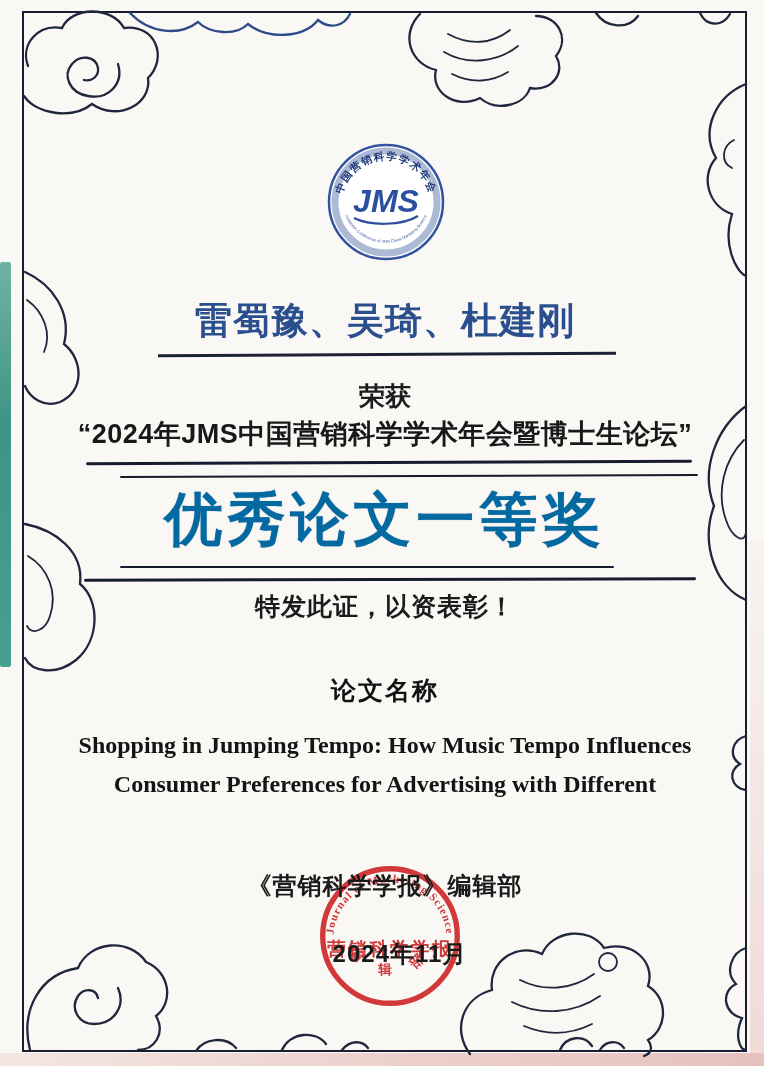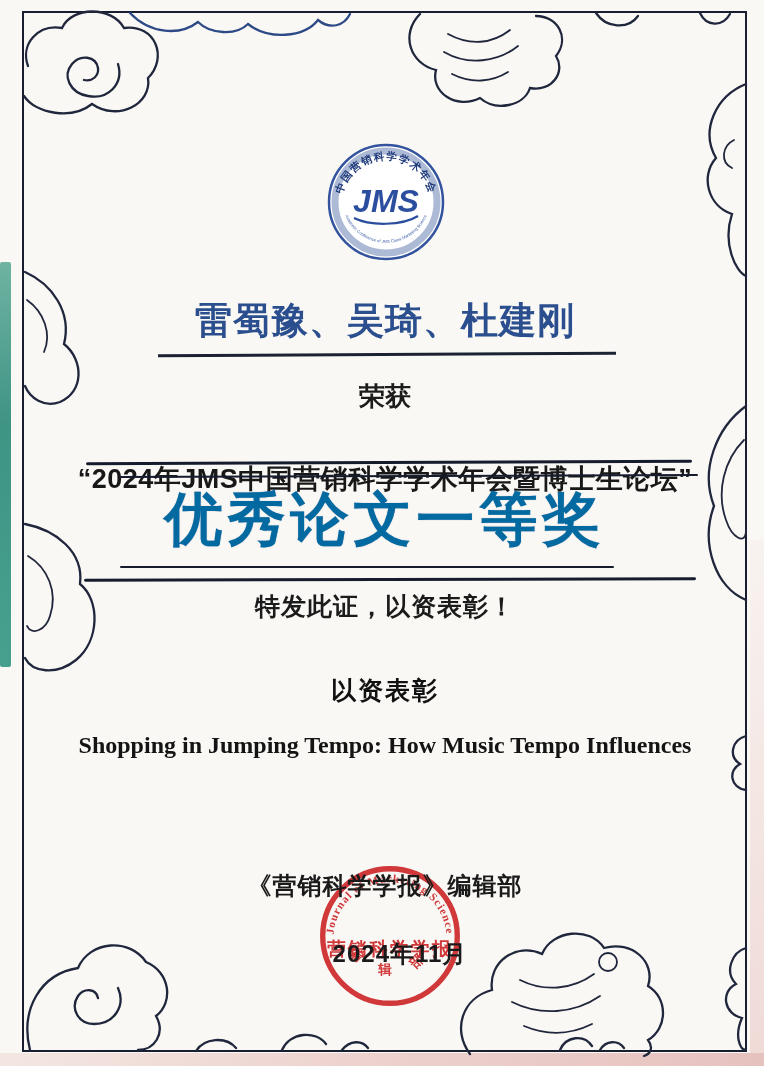--- a/index.html
+++ b/index.html
@@ -18,21 +18,21 @@
   #frame{
     position:absolute;left:22px;top:11px;width:725px;height:1041px;
     border:2.5px solid #181d30;box-sizing:border-box;
   }
   #clouds{position:absolute;left:0;top:0;width:764px;height:1066px;pointer-events:none;}
   .centered{position:absolute;left:22px;width:726px;text-align:center;}
   #recipients{top:296px;font-size:37px;font-weight:700;color:#2b4f8e;letter-spacing:1px;}
   #name-underline{position:absolute;left:158px;top:353px;width:458px;height:3px;
     background:#1c2133;transform:rotate(-0.3deg);}
   #award-verb{top:379px;font-size:26px;font-weight:700;color:#1c1c1c;}
-  #conference{top:416px;font-size:27px;font-weight:700;color:#181818;letter-spacing:0.5px;margin-top:45px;}
+  #conference{top:416px;font-size:27px;font-weight:700;color:#181818;letter-spacing:0.5px;}
   .rule{position:absolute;background:#161c2e;border-radius:2px;}
   #rule-a{left:86px;top:461px;width:606px;height:2.5px;transform:rotate(-0.25deg);}
   #rule-b{left:120px;top:475px;width:578px;height:2px;transform:rotate(-0.2deg);}
   #award-title{top:481px;font-size:58px;font-weight:900;color:#0369a1;letter-spacing:5px;
     font-family:"DejaVu Sans","Liberation Sans",sans-serif;
     text-shadow:0 0 1px rgba(38,83,138,0.6);}
   #rule-c{left:120px;top:566px;width:494px;height:2px;}
   #rule-d{left:84px;top:578px;width:612px;height:2.5px;transform:rotate(-0.15deg);}
   #commendation{top:590px;font-size:25px;font-weight:600;color:#1b1b1b;letter-spacing:1px;}
   #paper-label{top:674px;font-size:25px;font-weight:700;color:#111;letter-spacing:2px;}
@@ -103,24 +103,25 @@
 <div class="centered" id="conference">“2024年JMS中国营销科学学术年会暨博士生论坛”</div>
 
 <div class="rule" id="rule-a"></div>
 <div class="rule" id="rule-b"></div>
 <div class="centered" id="award-title">优秀论文一等奖</div>
 <div class="rule" id="rule-c"></div>
 <div class="rule" id="rule-d"></div>
 
 <div class="centered" id="commendation">特发此证，以资表彰！</div>
 
-<div class="centered" id="paper-label">以资表彰</div>
+<div class="centered" id="paper-label">论文名称</div>
 
 <div class="centered" id="paper-title">
   <div>Shopping in Jumping Tempo: How Music Tempo Influences</div>
+  <div>Consumer Preferences for Advertising with Different</div>
 </div>
 
 <div id="seal-box">
   <svg viewBox="0 0 160 160" width="156" height="156">
     <defs>
       <path id="sealArcTop" d="M 24,98 A 58,58 0 1 1 136,98"></path>
       <path id="sealArcBottom" d="M 36,93 A 50,50 0 0 0 124,93"></path>
     </defs>
     <circle cx="80" cy="80" r="69" fill="none" stroke="#cd2a2c" stroke-width="5.5"></circle>
     <text font-size="11.5" font-weight="bold" fill="#cd2a2c" font-family="Liberation Serif, serif" letter-spacing="1">

